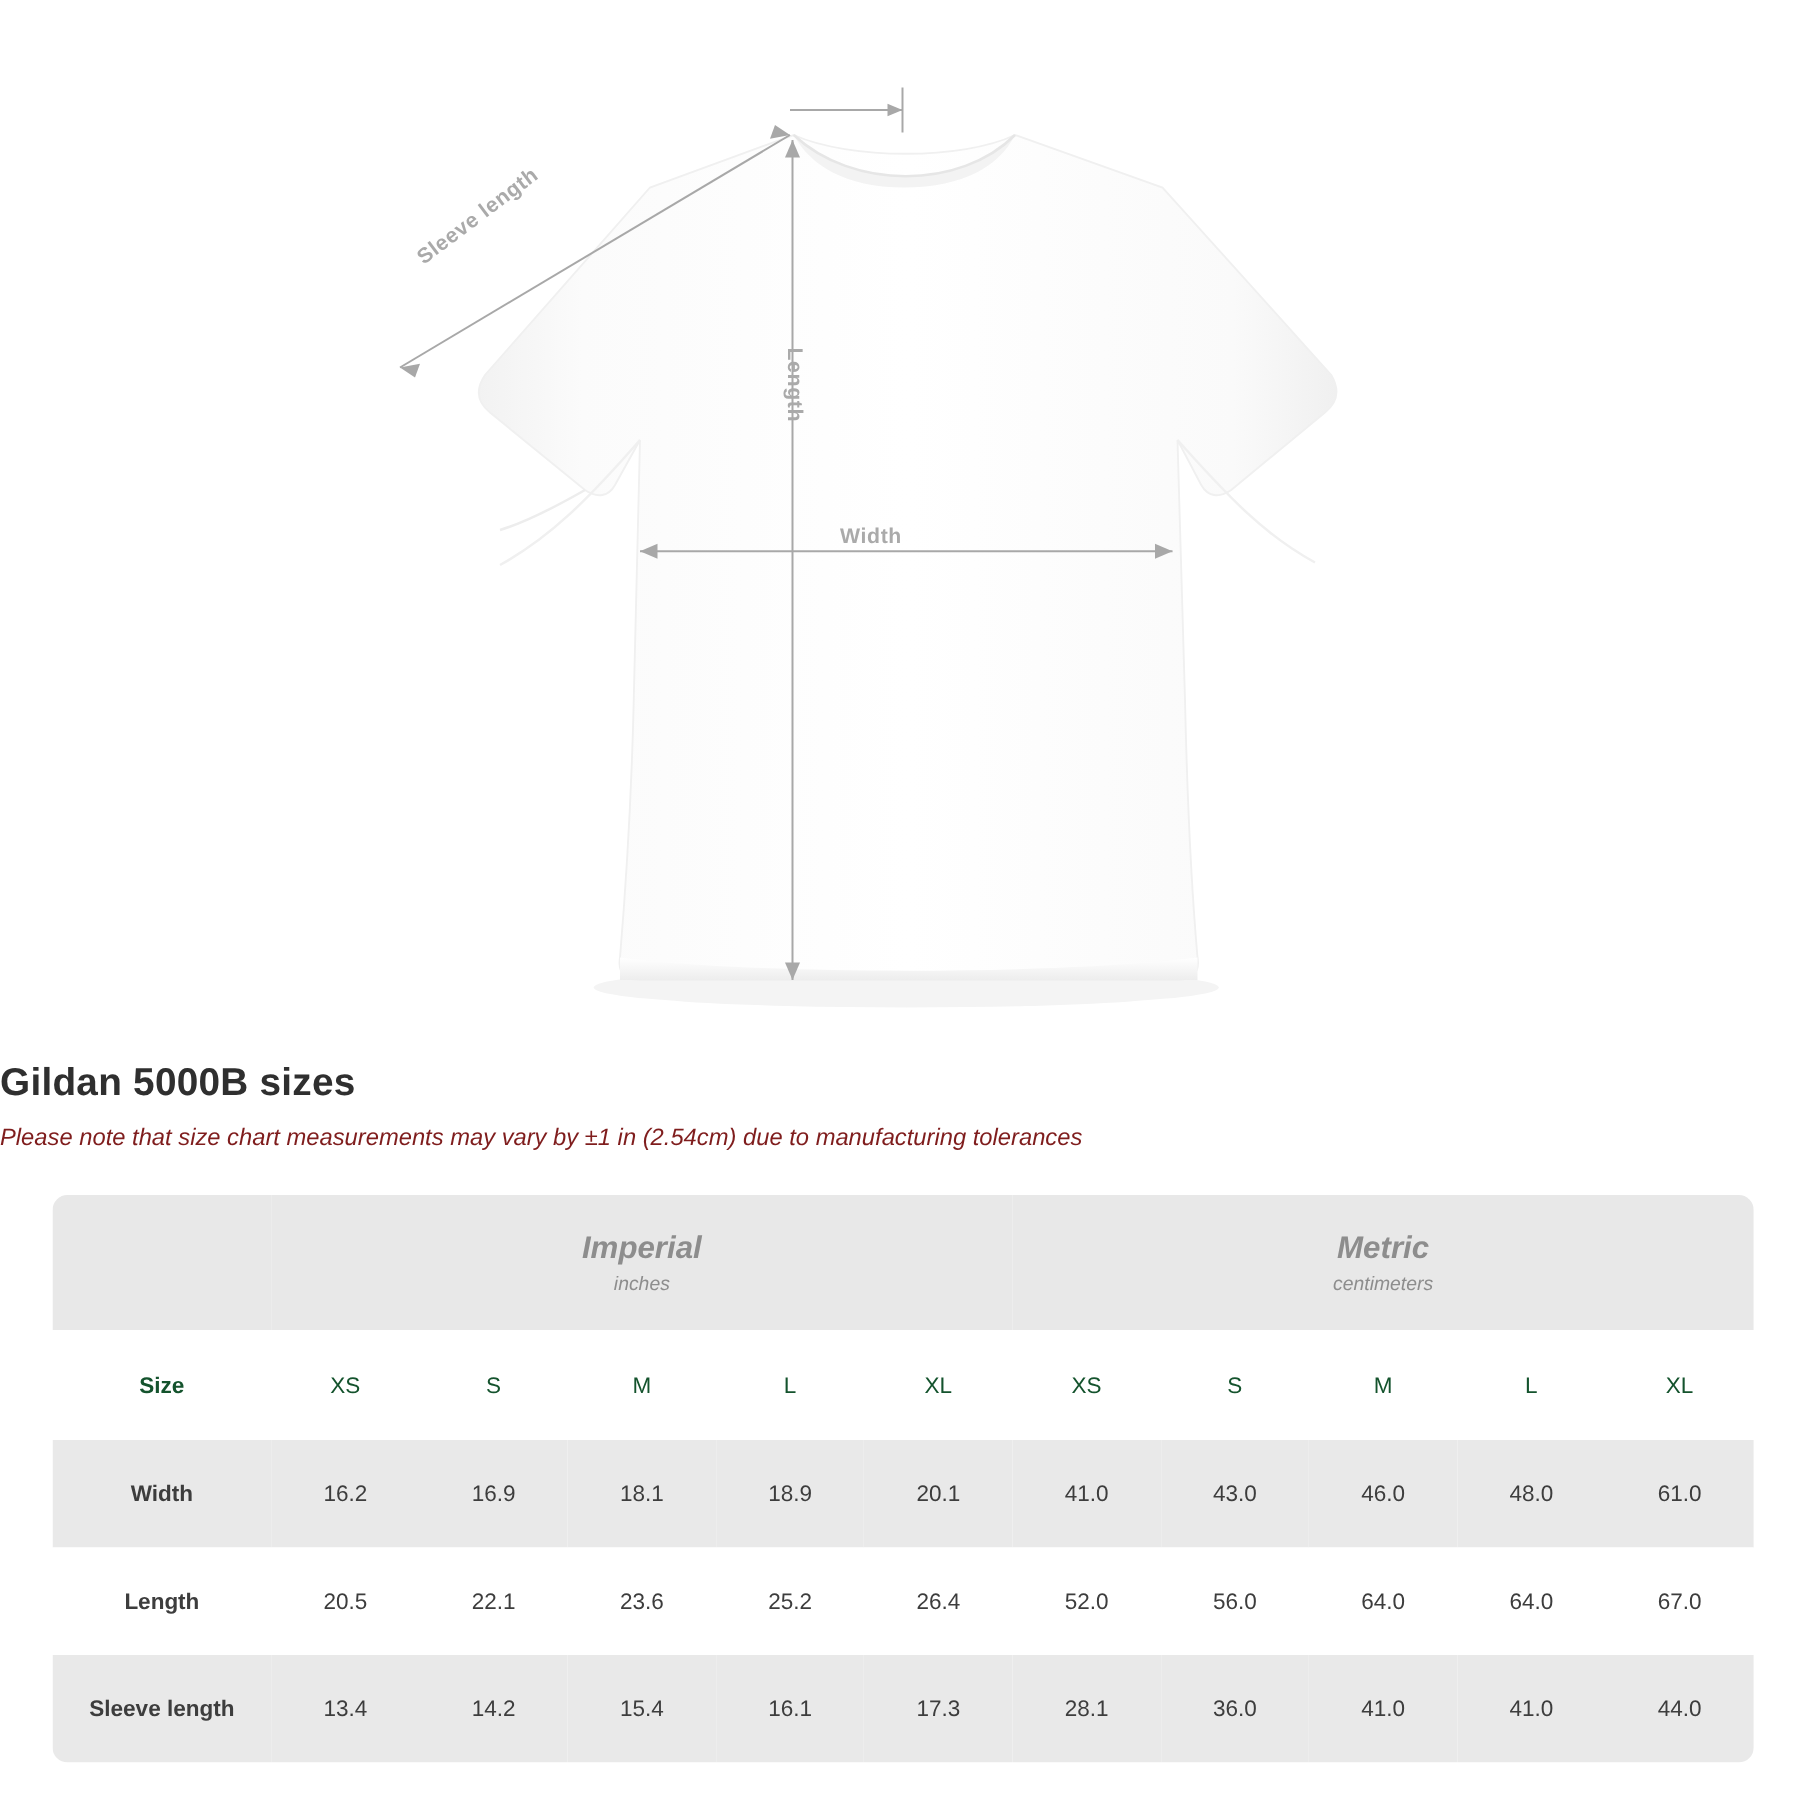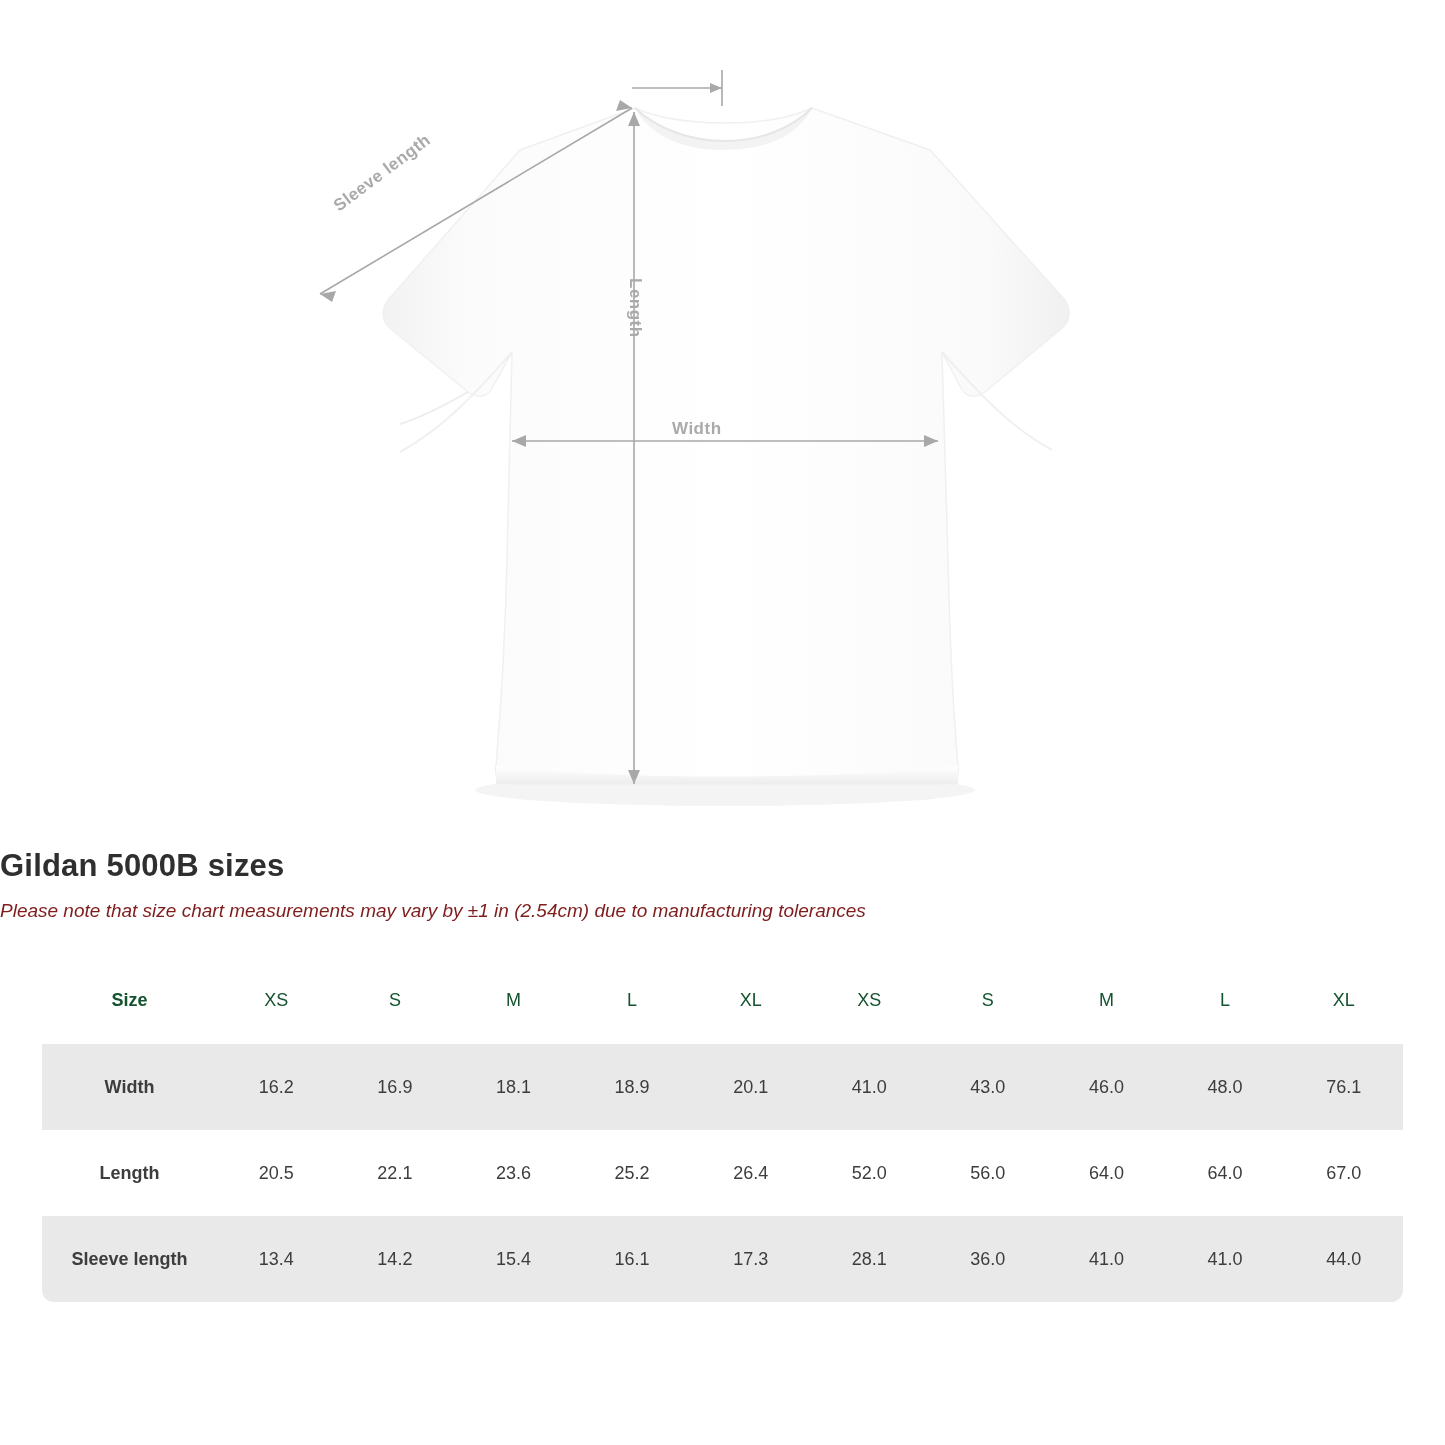--- a/index.html
+++ b/index.html
@@ -209,20 +209,31 @@
 <div class="title">Gildan 5000B sizes</div>
 <div class="subtitle">Please note that size chart measurements may vary by ±1 in (2.54cm) due to manufacturing tolerances</div>
 
 <div class="table-wrap">
   <table class="size-chart">
     <colgroup>
       <col style="width:175px">
       <col span="10">
     </colgroup>
     <tbody>
+      <tr class="unit-head">
+        <td></td>
+        <td colspan="5">
+          <div class="unit-title">Imperial</div>
+          <div class="unit-sub">inches</div>
+        </td>
+        <td colspan="5">
+          <div class="unit-title">Metric</div>
+          <div class="unit-sub">centimeters</div>
+        </td>
+      </tr>
 
       <tr class="row-sizes">
         <td class="rowlabel">Size</td>
         <td>XS</td>
         <td>S</td>
         <td>M</td>
         <td>L</td>
         <td>XL</td>
         <td>XS</td>
         <td>S</td>
@@ -235,21 +246,21 @@
         <td class="rowlabel">Width</td>
         <td>16.2</td>
         <td>16.9</td>
         <td>18.1</td>
         <td>18.9</td>
         <td>20.1</td>
         <td>41.0</td>
         <td>43.0</td>
         <td>46.0</td>
         <td>48.0</td>
-        <td>76.1</td>
+        <td>61.0</td>
       </tr>
 
       <tr class="data plain">
         <td class="rowlabel">Length</td>
         <td>20.5</td>
         <td>22.1</td>
         <td>23.6</td>
         <td>25.2</td>
         <td>26.4</td>
         <td>52.0</td>

